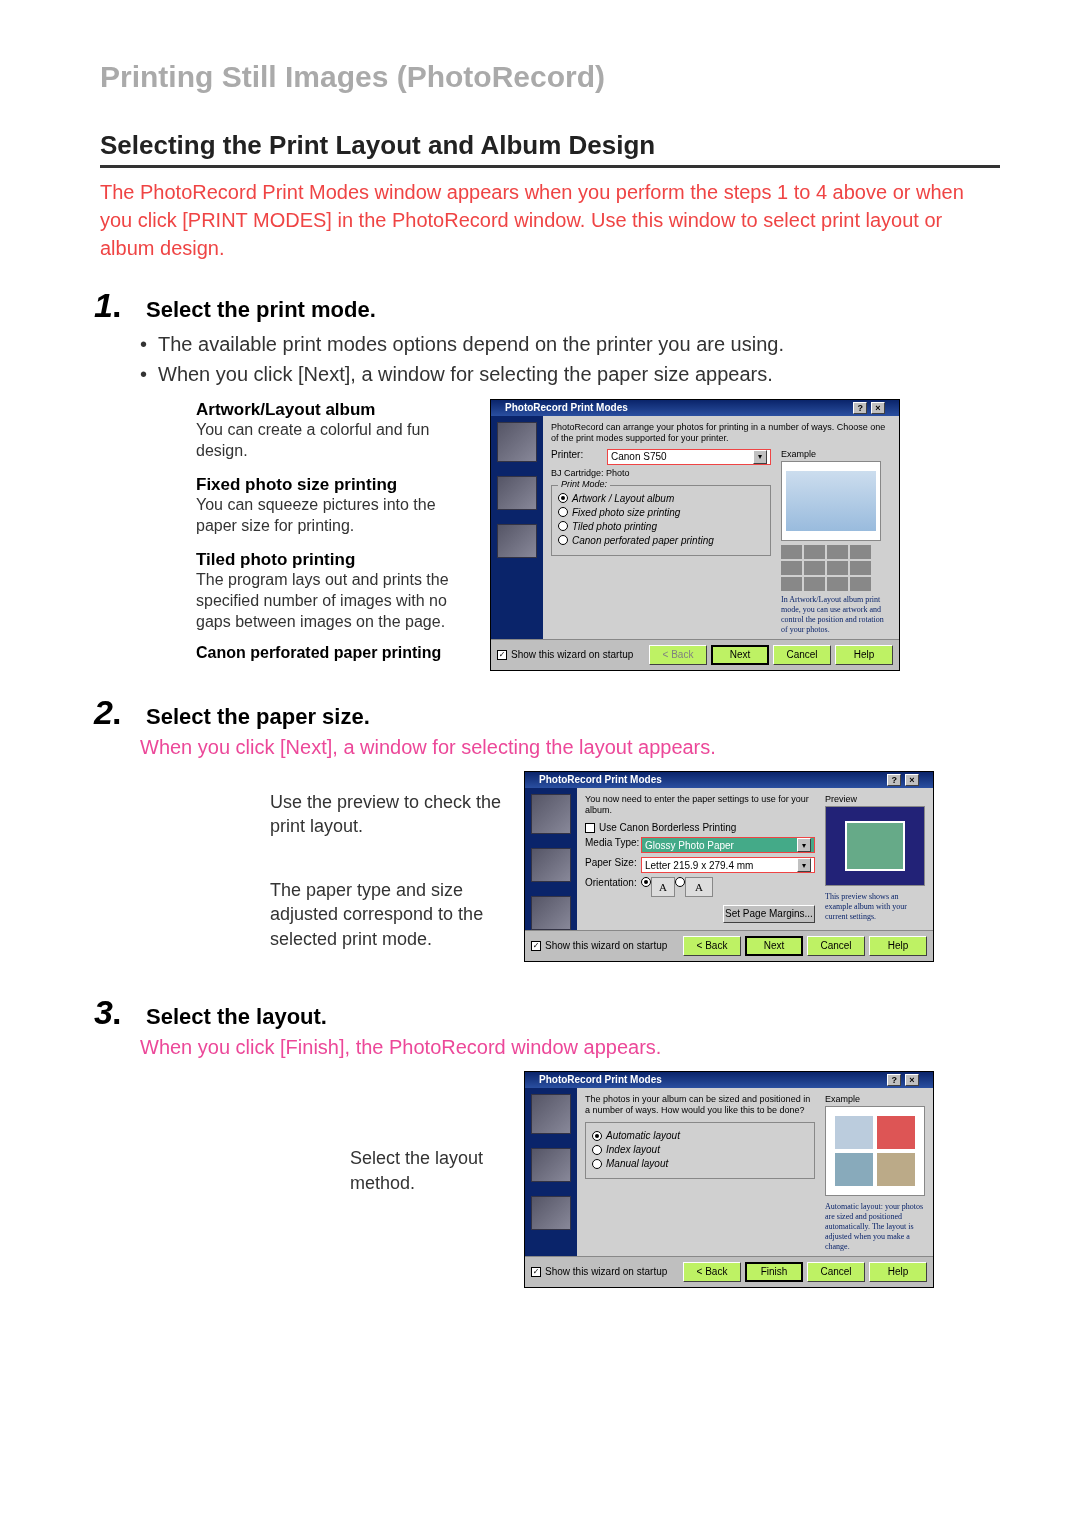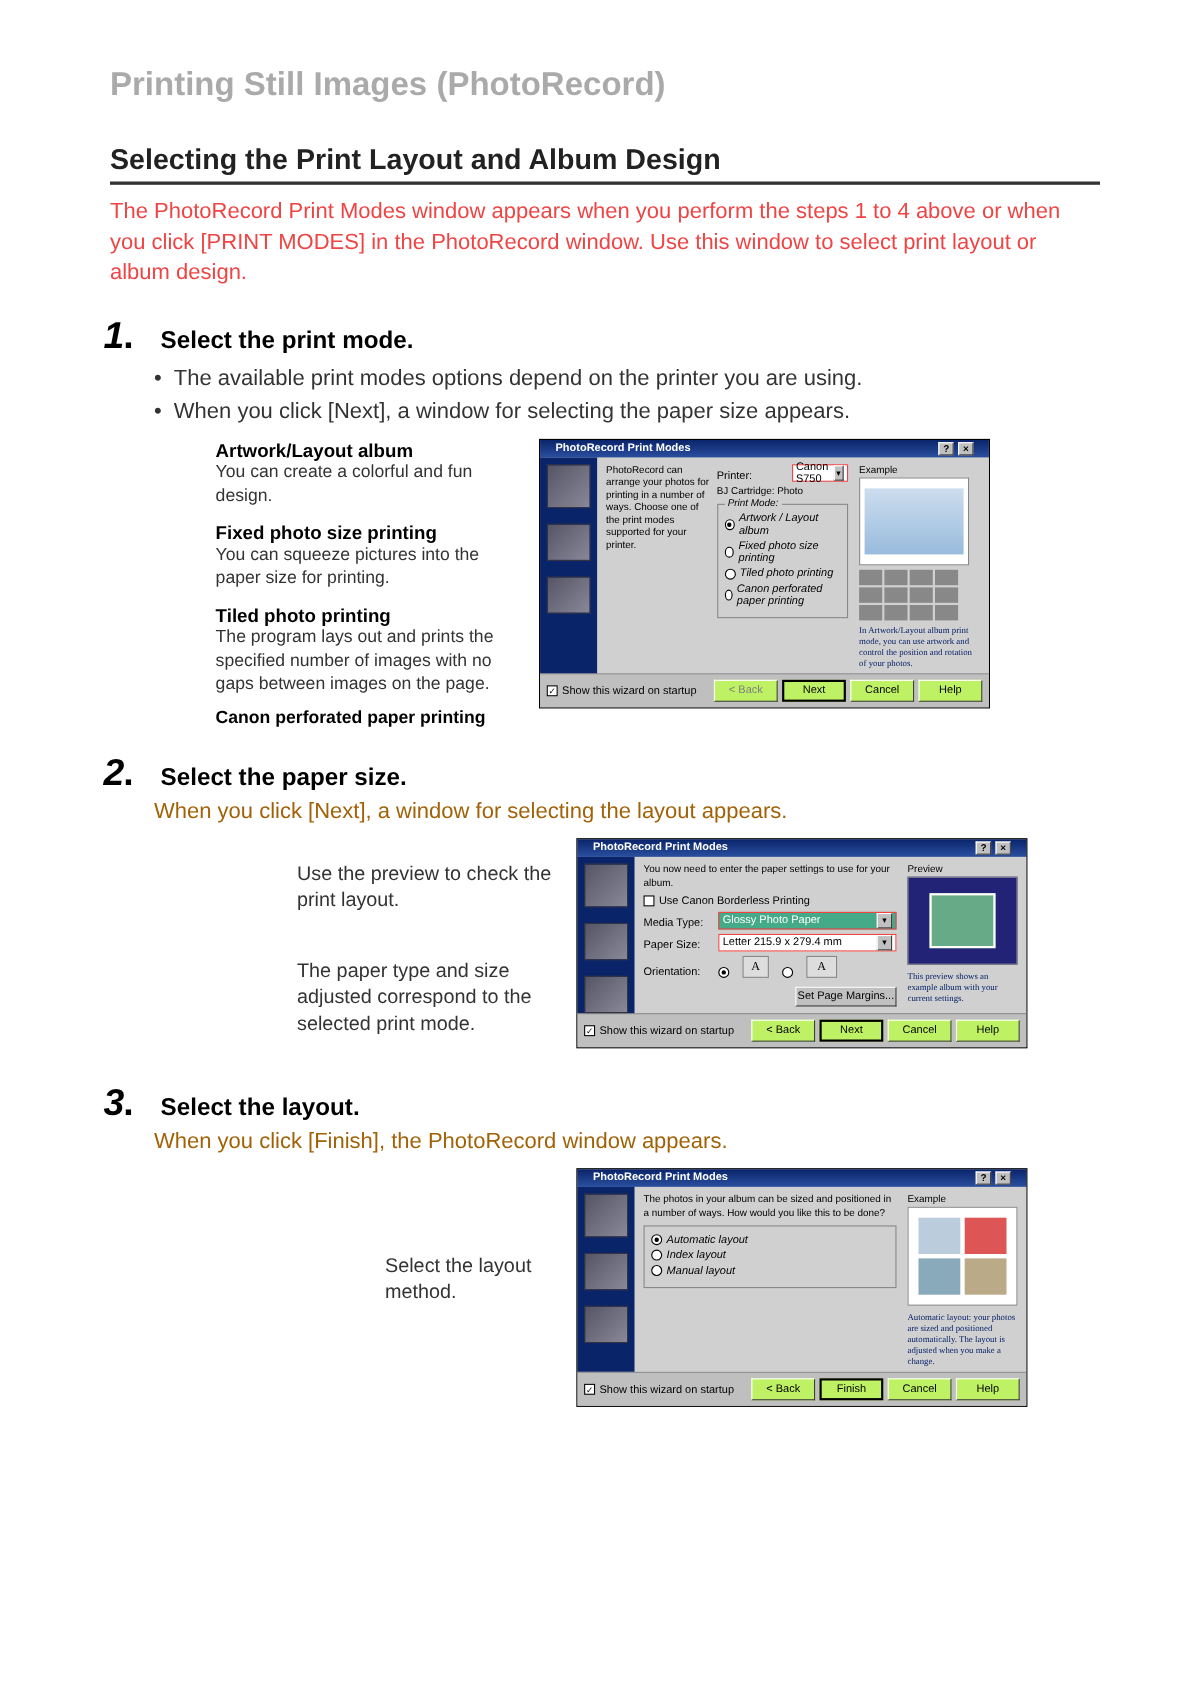--- a/index.html
+++ b/index.html
@@ -59,21 +59,21 @@
       color: #333;
       line-height: 1.5;
       position: relative;
       padding-left: 18px;
     }
     .bullets li::before {
       content: "•";
       position: absolute;
       left: 0;
     }
-    .plain { font-size: 20px; color: #a16207; margin-bottom: 12px; }
+    .plain { font-size: 20px; color: #ec4899; margin-bottom: 12px; }
     .callouts-row { display: flex; gap: 14px; align-items: flex-start; margin-left: 56px; }
     .callouts { width: 280px; }
     .callout { margin-bottom: 12px; }
     .callout-title { font-size: 17px; font-weight: 700; line-height: 1.25; }
     .callout-body { font-size: 16px; color: #333; line-height: 1.3; }
     .single-callout { font-size: 16px; font-weight: 700; }
 
     
     .dialog {
       width: 410px;
@@ -118,24 +118,24 @@
     .side-icon {
       width: 40px; height: 40px;
       background: linear-gradient(135deg,#556,#889);
       border: 1px solid #334;
     }
     .side-icon.sm { height: 34px; }
     .content {
       flex: 1;
       background: #d0d0d0;
       padding: 6px 8px 4px;
-      display: flex; flex-direction: row;
+      display: flex; flex-direction: column;
       gap: 4px;
     }
-    .row { display: flex; align-items: flex-end; gap: 12px; }
+    .row { display: flex; align-items: flex-start; gap: 0; }
     .textline { font-size: 9px; line-height: 1.25; }
     .combo, .txtfield {
       background: #fff;
       border: 1px solid #ef4444;
       height: 16px;
       font-size: 10px;
       padding: 0 3px;
       display: flex; align-items: center;
       justify-content: space-between;
     }

